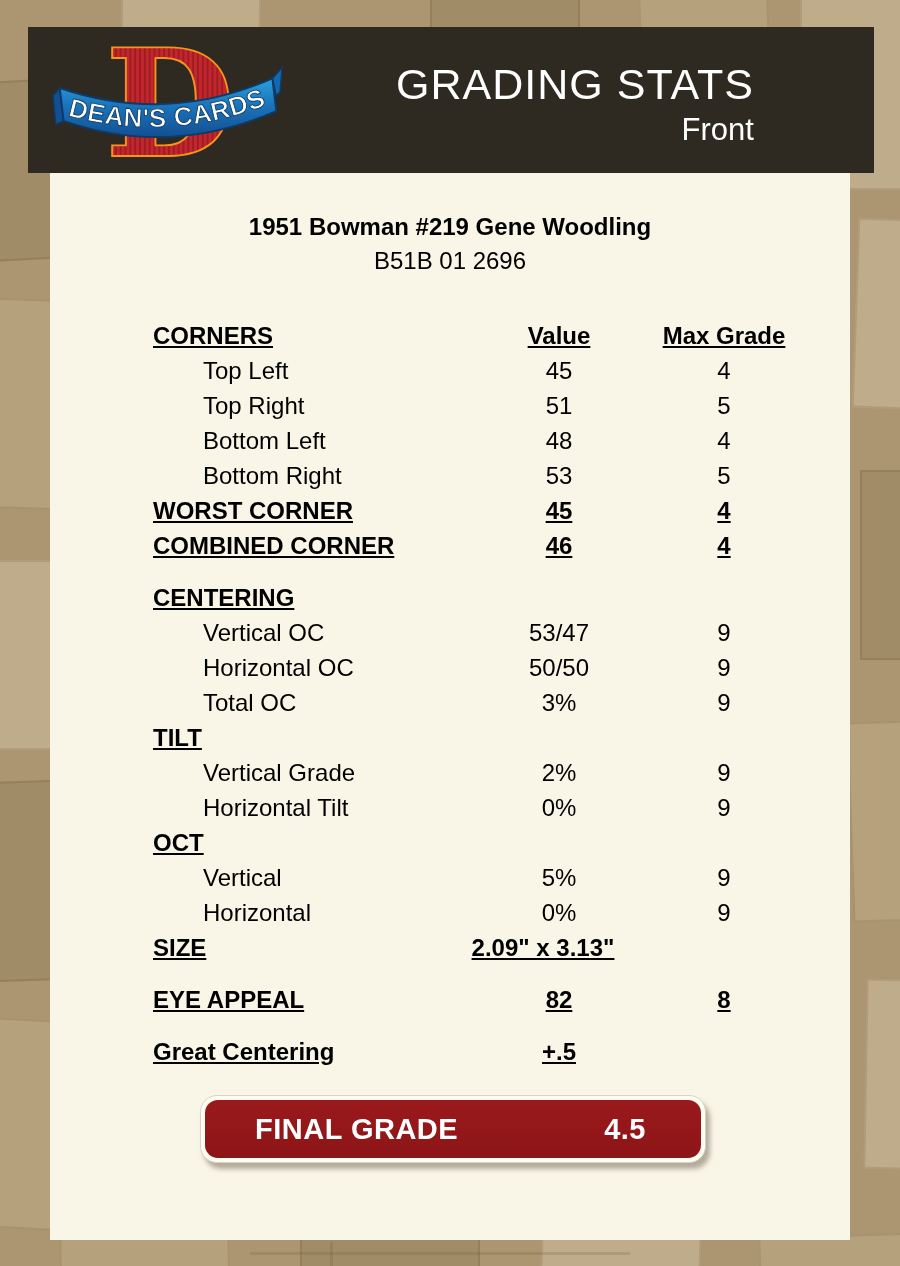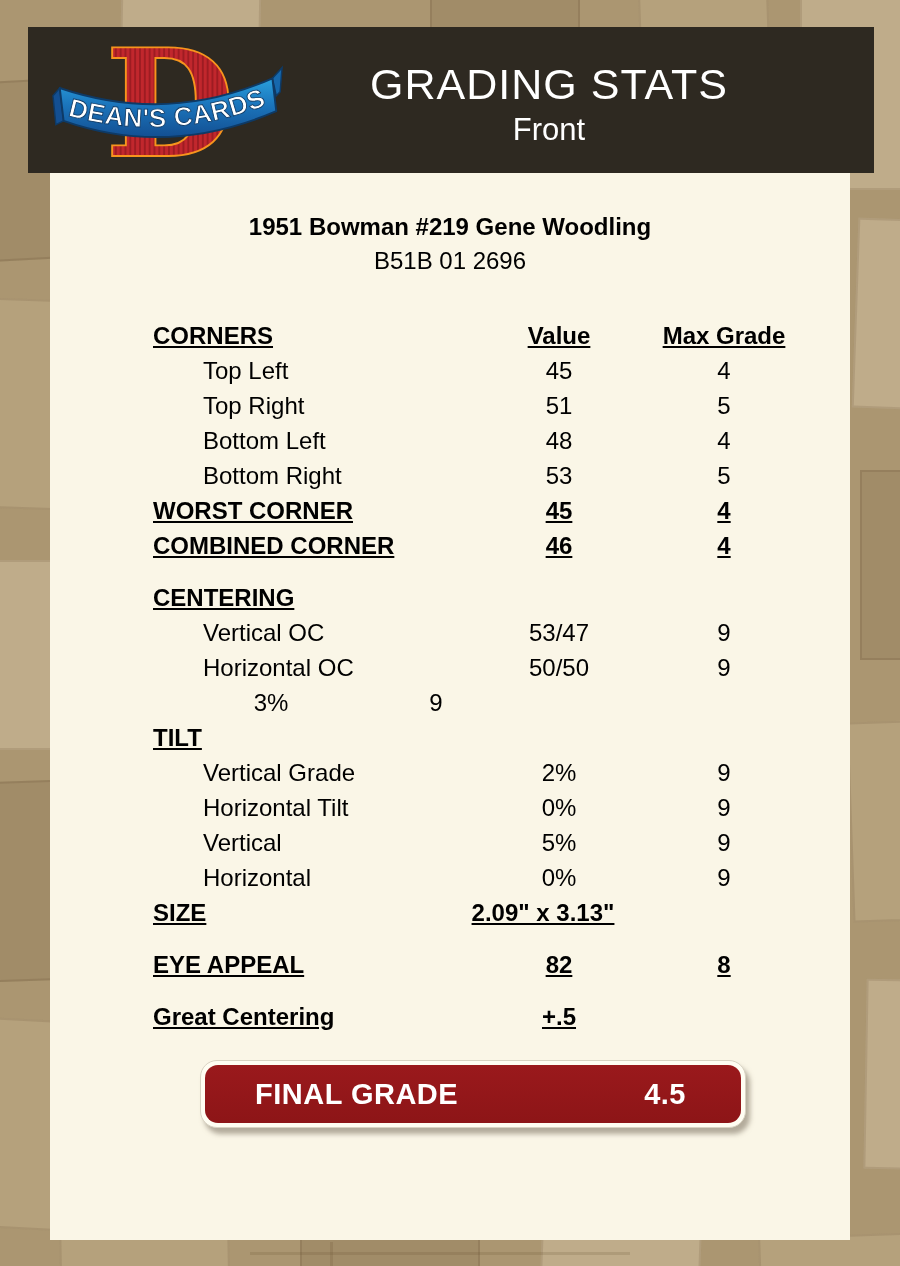--- a/index.html
+++ b/index.html
@@ -27,23 +27,23 @@
   }
 
   
   .header {
     position:absolute; left:28px; top:27px; width:846px; height:146px;
     background:var(--header_bg,#2e2921);
     z-index:3;
   }
   .logo { position:absolute; left:24px; top:4px; width:232px; height:142px; }
   .header-text {
-    position:absolute; left:521px; top:32px;
+    position:absolute; left:547px; top:32px;
     transform:translateX(-50%);
-    text-align:center; color:var(--text_light,#fff);
+    text-align:right; color:var(--text_light,#fff);
     white-space:nowrap;
   }
   .header-title { font-size:43px; line-height:50px; letter-spacing:1px; font-weight:400; }
   .header-subtitle { font-size:31px; line-height:42px; font-weight:400; }
 
   
   .card {
     position:absolute; left:50px; top:173px; width:800px; height:1067px;
     background:var(--card_bg,#faf6e7);
     z-index:2;
@@ -57,21 +57,21 @@
   .row.bold { font-weight:bold;text-decoration:underline; }
   .row.gap { margin-top:17px; }
   .row .label { flex:1; white-space:nowrap; }
   .row .label.indent { padding-left:50px; }
   .row .value { width:190px; text-align:center; white-space:nowrap;margin-left:23px; }
   .row.wide .value { padding-right:32px; }
   .row .max { width:140px; text-align:center; white-space:nowrap; }
 
   
   .grade-outer {
-    margin:26px 8px 0 150px; width:546px;
+    margin:26px 8px 0 150px; width:506px;
     background:var(--grade_ring,#fffdf2);
     border:1px solid #d9d3c3;
     border-radius:17px; padding:4px;
     box-shadow:4px 6px 5px rgba(120,110,92,0.55);
   }
   .grade-inner {
     height:58px; border-radius:13px;
     background:linear-gradient(var(--grade_red,#9a191c), #8d1517);
     color:var(--text_light,#fff);
     display:flex; align-items:center; justify-content:space-between;
@@ -185,37 +185,43 @@
         <span class="label indent">Vertical OC</span>
         <span class="value">53/47</span>
         <span class="max">9</span>
       </div>
       <div class="row">
         <span class="label indent">Horizontal OC</span>
         <span class="value">50/50</span>
         <span class="max">9</span>
       </div>
       <div class="row">
+        <span class="label indent">Total OC</span>
         <span class="value">3%</span>
         <span class="max">9</span>
       </div>
       <div class="row bold">
         <span class="label">TILT</span>
         <span class="value"></span>
         <span class="max"></span>
       </div>
       <div class="row">
         <span class="label indent">Vertical Grade</span>
         <span class="value">2%</span>
         <span class="max">9</span>
       </div>
       <div class="row">
         <span class="label indent">Horizontal Tilt</span>
         <span class="value">0%</span>
         <span class="max">9</span>
+      </div>
+      <div class="row bold">
+        <span class="label">OCT</span>
+        <span class="value"></span>
+        <span class="max"></span>
       </div>
       <div class="row">
         <span class="label indent">Vertical</span>
         <span class="value">5%</span>
         <span class="max">9</span>
       </div>
       <div class="row">
         <span class="label indent">Horizontal</span>
         <span class="value">0%</span>
         <span class="max">9</span>

